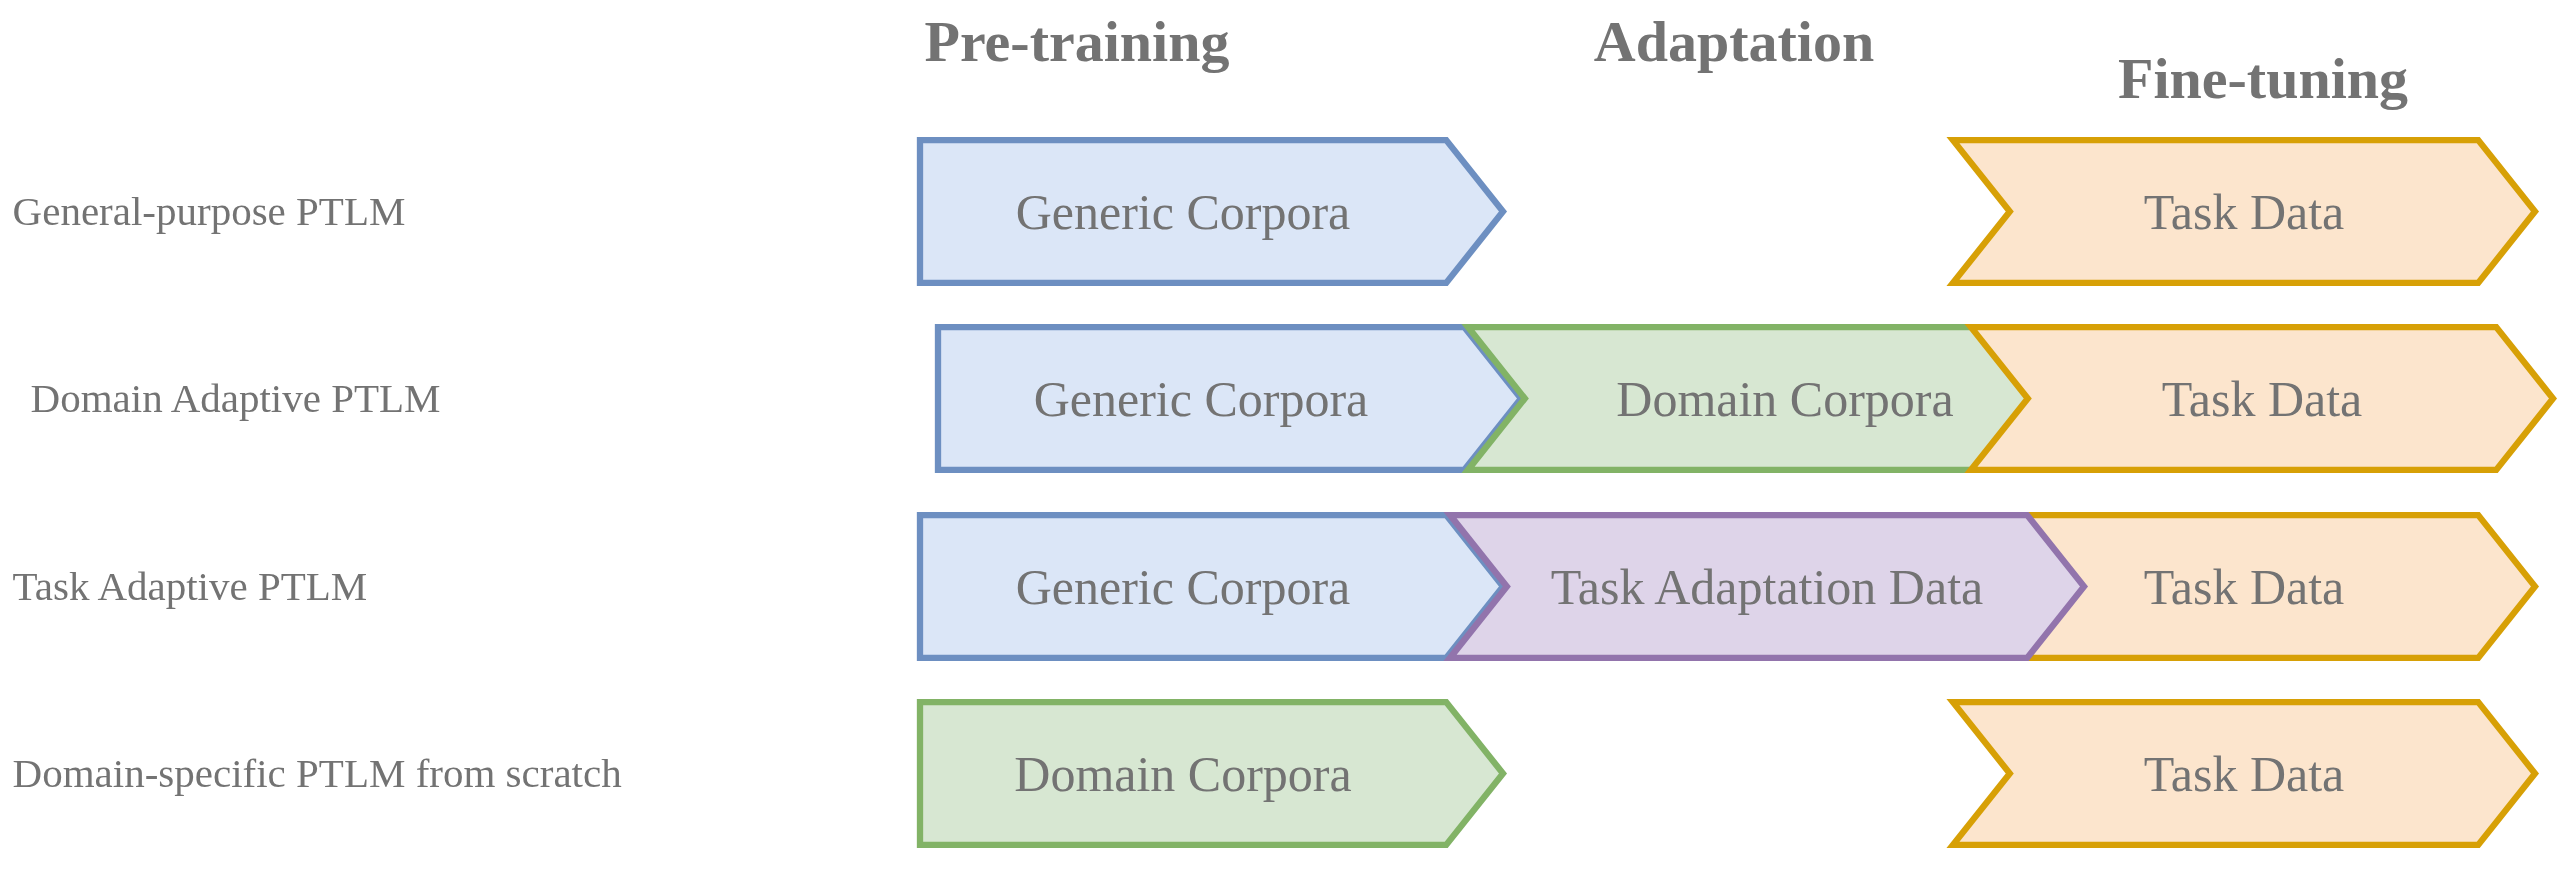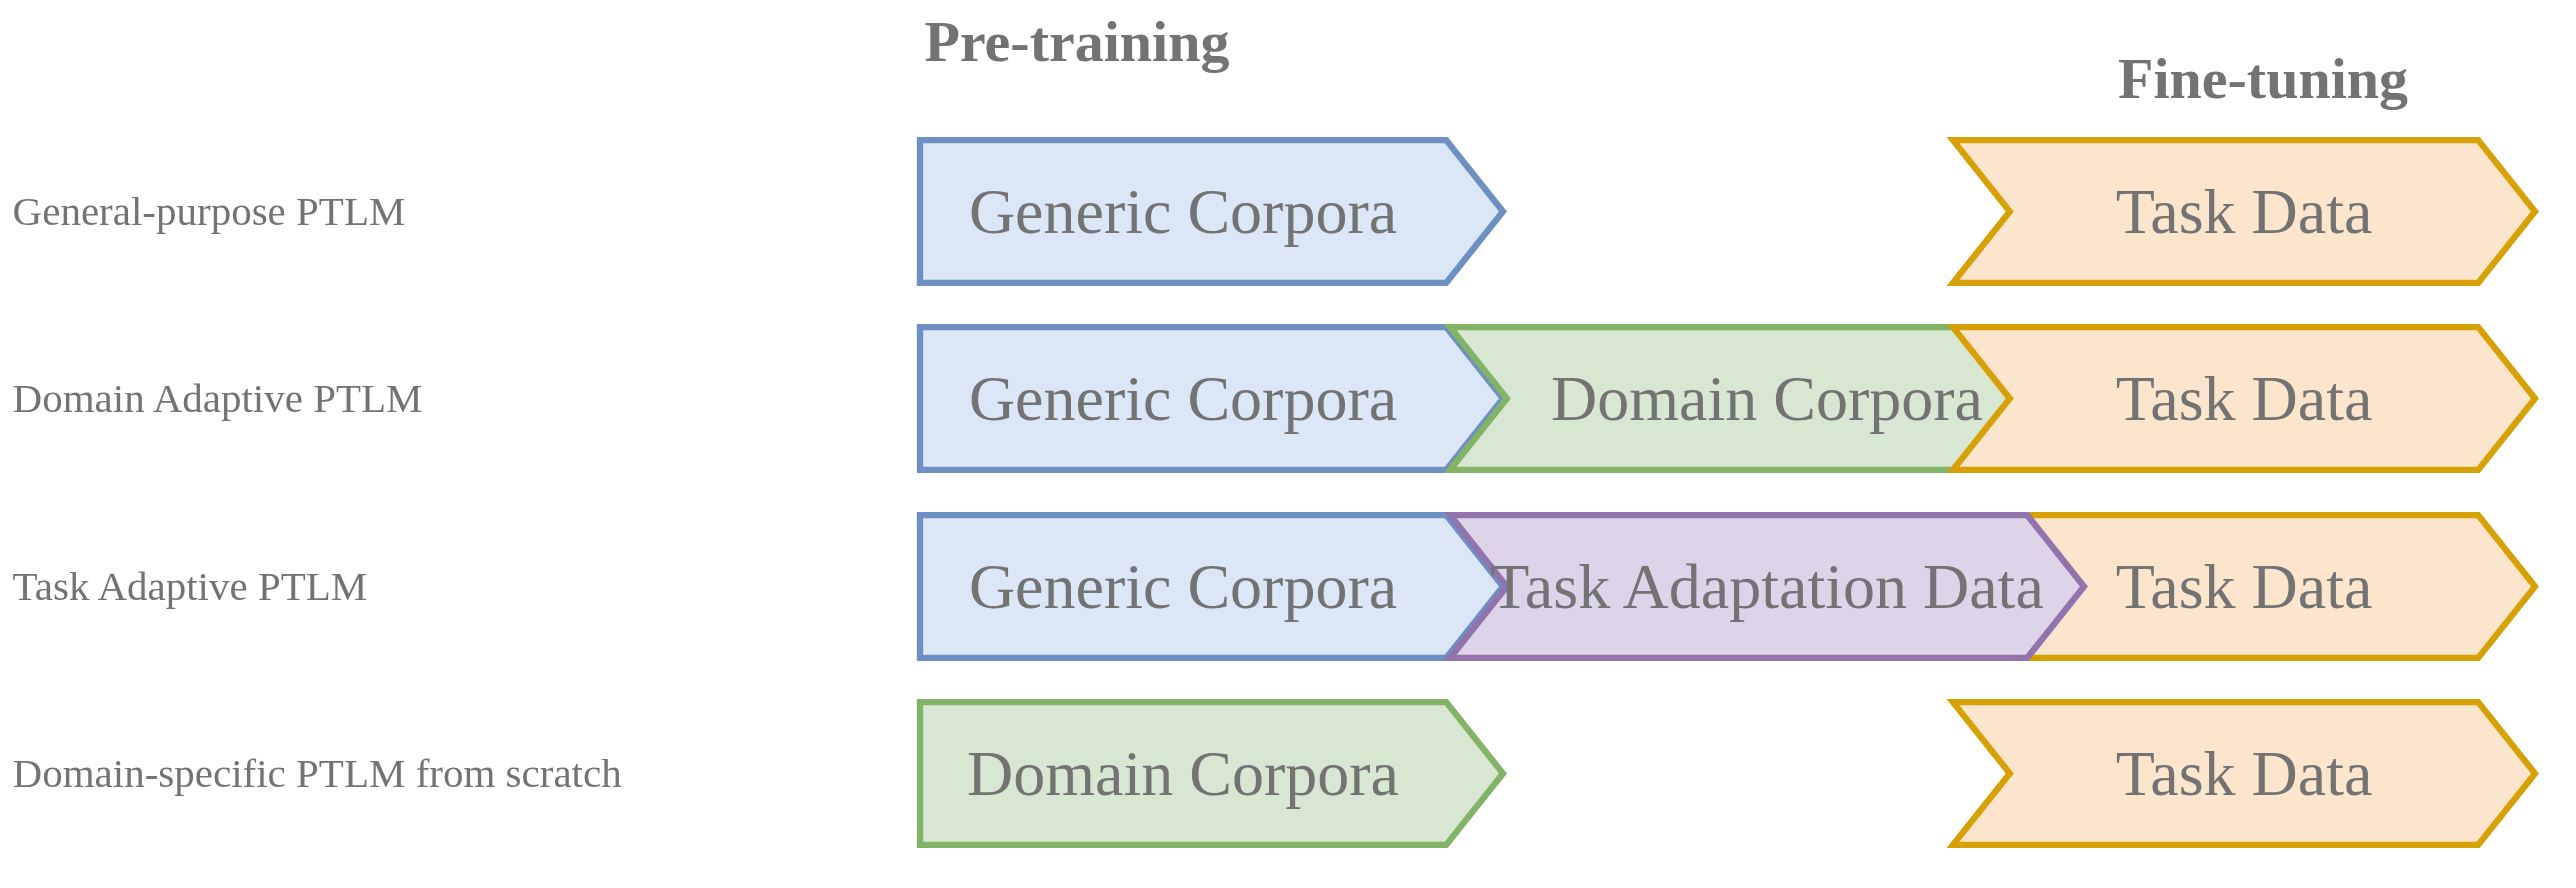--- a/index.html
+++ b/index.html
@@ -35,21 +35,21 @@
     position: absolute;
     left: 12.6px;
     width: 789px;
     height: 143px;
     display: flex;
     align-items: center;
     font-size: 41px;
     line-height: 1.14;
   }
   .r1 { top: 140px; }
-  .r2 { top: 327px; }
+  .r2 { top: 327px; margin-left: 18px; }
   .r3 { top: 515px; text-align: right; }
   .r4 { top: 702px; }
 
   .shape {
     position: absolute;
     height: 143px;
   }
   .shape svg {
     position: absolute;
     left: 0; top: 0;
@@ -59,40 +59,41 @@
   .shape polygon {
     stroke-width: 8px;
     stroke-linejoin: miter;
   }
   .shape-label {
     position: absolute;
     inset: 0;
     display: flex;
     align-items: center;
     justify-content: center;
-    font-size: 64px;
+    font-size: 50px;
     line-height: 1;
     white-space: nowrap;
   }
   
   .shape.start { left: 920px; width: 583px; }
   .shape.start .shape-label { padding-right: 57px; }
   
   .shape.mid { left: 1450px; width: 634px; }
   .shape.mid .shape-label { padding-left: 57px; padding-right: 57px; }
   
   .shape.end { left: 1953px; width: 582px; }
   .shape.end .shape-label { padding-left: 57px; padding-right: 57px; }
 </style>
 </head>
 <body>
 
 <div class="canvas">
 
   <div class="col-header c1">Pre-training</div>
+  <div class="col-header c2">Adaptation</div>
   <div class="col-header c3">Fine-tuning</div>
 
   <div class="row-label r1">General-purpose PTLM</div>
   <div class="row-label r2">Domain Adaptive PTLM</div>
   <div class="row-label r3">Task Adaptive PTLM</div>
   <div class="row-label r4">Domain-specific PTLM from scratch</div>
 
   <div class="shape start r1">
     <svg viewBox="0 0 739 181">
         <polygon points="0,0 667,0 739,90.5 667,181 0,181" fill="#dbe6f7" stroke="#6d8fc1"></polygon>

